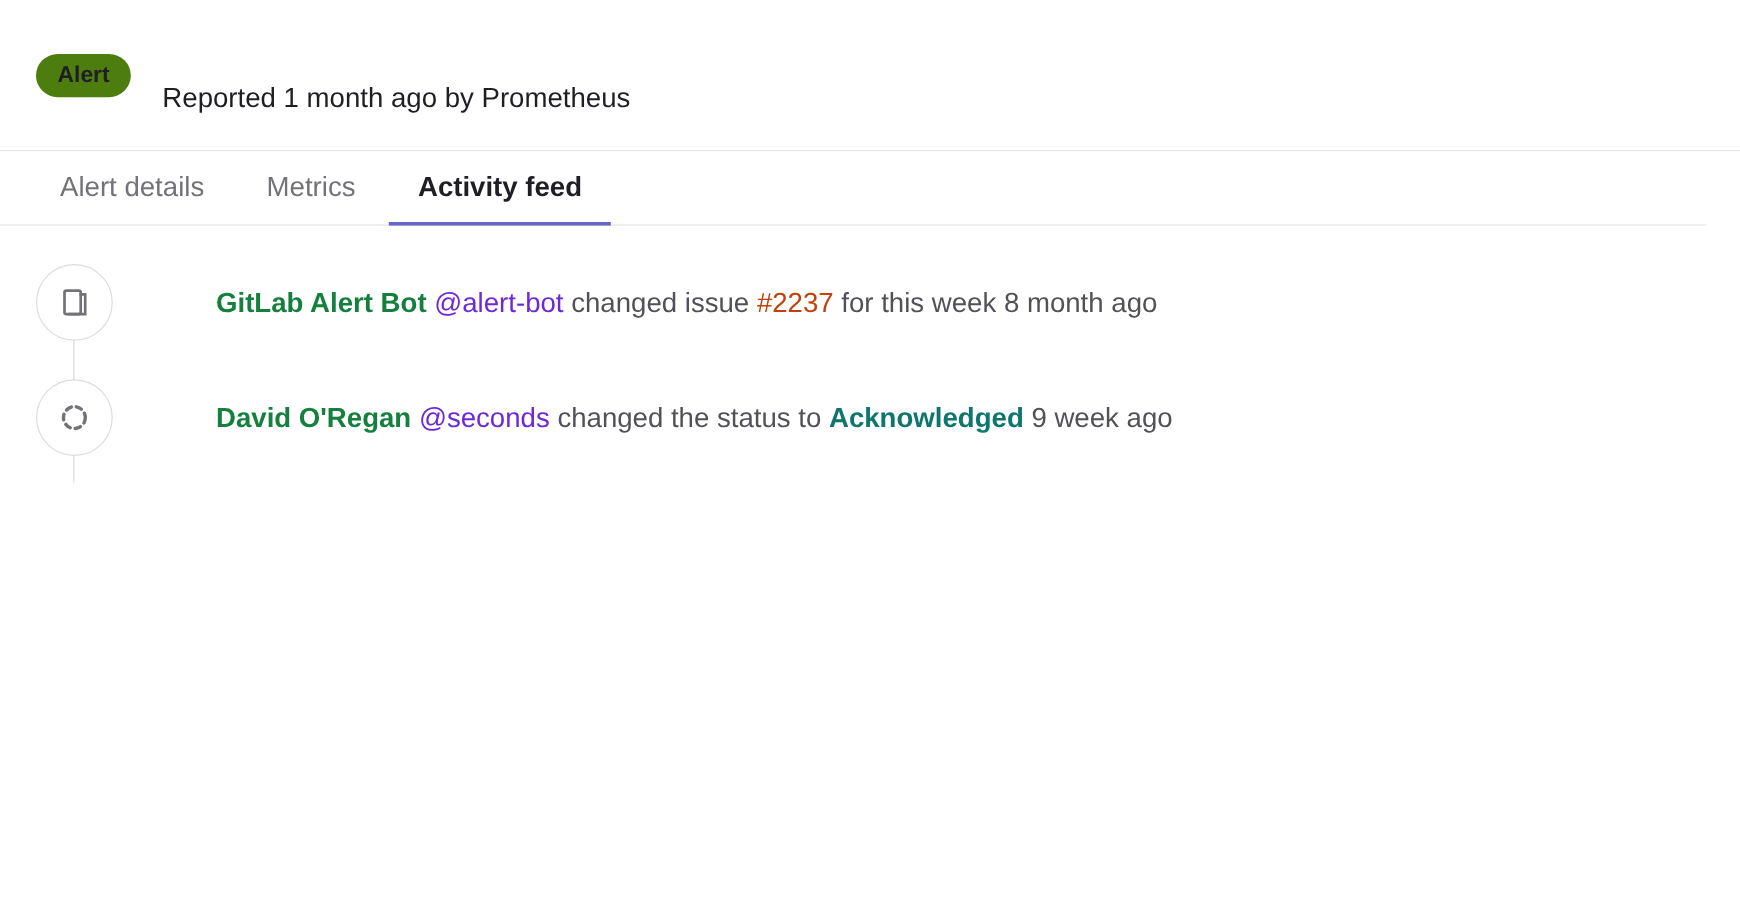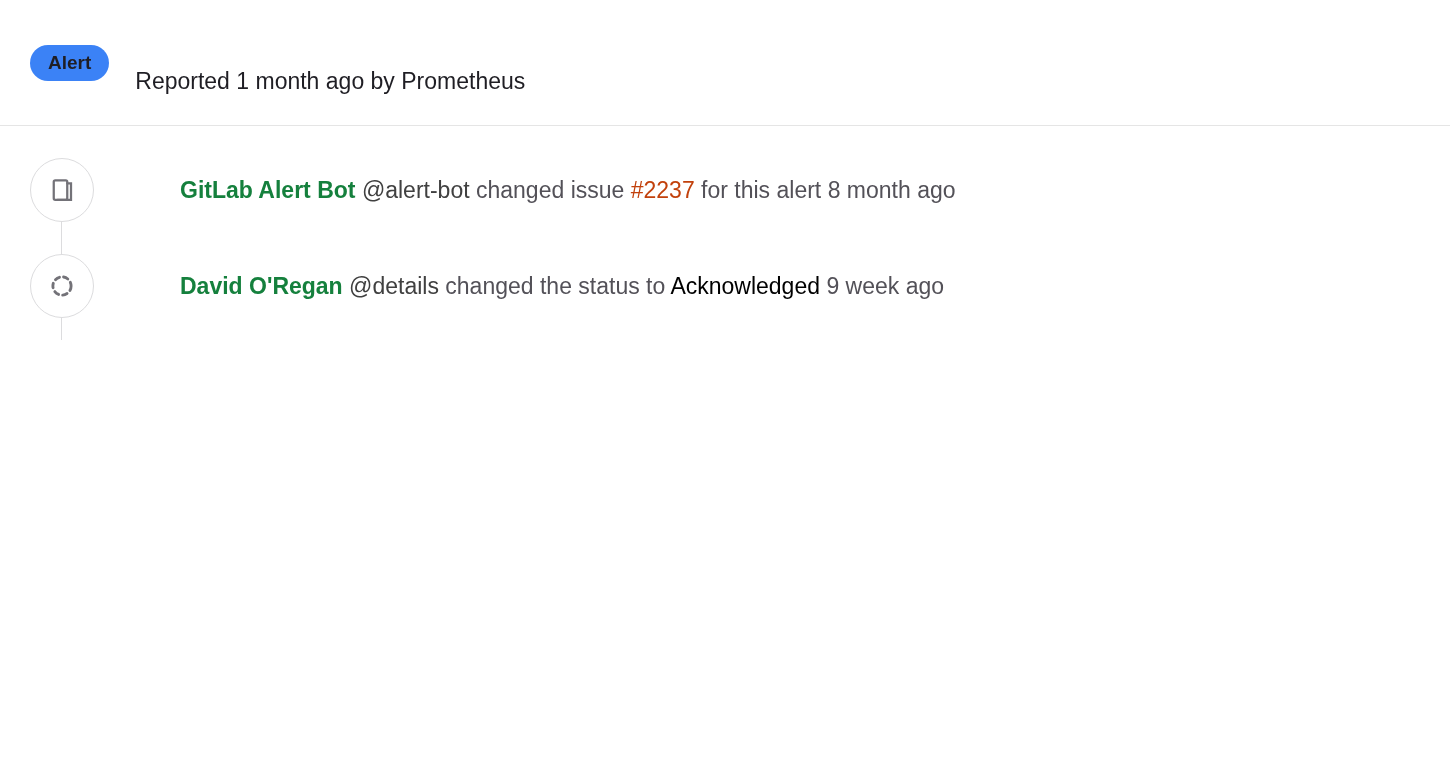--- a/index.html
+++ b/index.html
@@ -1,81 +1,88 @@
 <!DOCTYPE html>
 <html><head>
   <meta charset="utf-8">
   <style>
     * { box-sizing: border-box; margin: 0; padding: 0; }
     body { font-family: -apple-system, BlinkMacSystemFont, "Segoe UI", Helvetica, Arial, sans-serif; color: #1f1e24; background: #fff; }
     .page { width: 1450px; }
     .topbar { display: flex; align-items: center; padding: 30px 30px 30px 30px; border-bottom: 1px solid #e5e5e5; gap: 26px; }
-    .badge { background: #3b82f6; color: #1f1e24; font-weight: 600; font-size: 19px; padding: 7px 18px; border-radius: 22px; }
+    .badge { background: #4d7c0f; color: #1f1e24; font-weight: 600; font-size: 19px; padding: 7px 18px; border-radius: 22px; }
     .reported { font-size: 23px; color: #1f1e24; margin-top: 38px; }
     .title { font-size: 47px; font-weight: 700; padding: 42px 30px 26px 30px; letter-spacing: -0.5px; }
     .tabs { display: flex; gap: 52px; padding: 0 30px; border-bottom: 1px solid #e5e5e5; margin: 0 28px 0 0; padding-left: 50px; }
     .tab { font-size: 23px; color: #737278; padding: 16px 0 18px 0; cursor: pointer; position: relative; }
     .tab.active { color: #1f1e24; font-weight: 600; }
     .tab.active::after { content: ""; position: absolute; left: -24px; right: -24px; bottom: -1px; height: 3px; background: #6666c4; }
     .feed { padding: 40px 30px 30px 30px; position: relative; }
     .row { display: flex; align-items: center; gap: 86px; position: relative; margin-bottom: 48px; height: 48px; }
     .row:last-child { margin-bottom: 0; }
     .icon-circle { width: 64px; height: 64px; border: 1px solid #dcdcde; border-radius: 50%; display: flex; align-items: center; justify-content: center; background: #fff; position: relative; z-index: 2; flex-shrink: 0; }
     .connector { position: absolute; left: 31px; top: 32px; width: 1px; height: 96px; background: #dcdcde; z-index: 1; }
     .line { font-size: 23px; color: #535158; line-height: 1.4; }
     .line .author { color: #15803d; font-weight: 700; }
-    .line .muted { color: #404040; margin-top: 14px; }
+    .line .muted { color: #6d28d9; margin-top: 14px; }
     .line .link { color: #c2410c; text-decoration: none; }
-    .line .strong { color: #000000; font-weight: 400; }
+    .line .strong { color: #0f766e; font-weight: 700; }
     .mention { color: #1f75cb; background: #fdf1dd; padding: 1px 3px; border-radius: 3px; }
     svg { display: block; }
     .tab-wrap { position: relative; }
   </style>
 </head>
 <body>
 
 <div class="page">
 
   <div class="topbar">
     <span class="badge">Alert</span>
     <span class="reported">Reported 1 month ago by Prometheus</span>
   </div>
 
 
+  <div class="tabs">
+    <div class="tab">Alert details</div>
+    <div class="tab">Metrics</div>
+    <div class="tab-wrap">
+        <div class="tab active">Activity feed</div>
+      </div>
+  </div>
 
   <div class="feed">
 
     <div class="row">
       <div class="connector"></div>
       <div class="icon-circle">
         <svg width="24" height="24" viewBox="0 0 16 16" fill="none" stroke="#737278" stroke-width="1.5">
             <rect x="2.5" y="1.5" width="9" height="13" rx="1"></rect>
             <path d="M11.5 3.5 L14 3.5 L14 14.5 L5 14.5" stroke-linecap="round"></path>
           </svg>
       </div>
       <div class="line">
         <span class="author">GitLab Alert Bot</span>
         <span class="muted">@alert-bot</span>
         <span>changed issue</span>
         <a class="link" href="#">#2237</a>
-        <span>for this alert</span>
+        <span>for this week</span>
         <span>8 month ago</span>
       </div>
     </div>
 
     <div class="row">
       <div class="connector"></div>
       <div class="icon-circle">
         <svg width="26" height="26" viewBox="0 0 20 20">
             <circle cx="10" cy="10" r="7" fill="none" stroke="#737278" stroke-width="2.2" stroke-dasharray="3.6 3.2" stroke-linecap="round"></circle>
           </svg>
       </div>
       <div class="line">
         <span class="author">David O'Regan</span>
-        <span class="muted">@details</span>
+        <span class="muted">@seconds</span>
         <span>changed the status to</span>
         <span class="strong">Acknowledged</span>
         <span>9 week ago</span>
       </div>
     </div>
 
 
   </div>
 
 </div>

